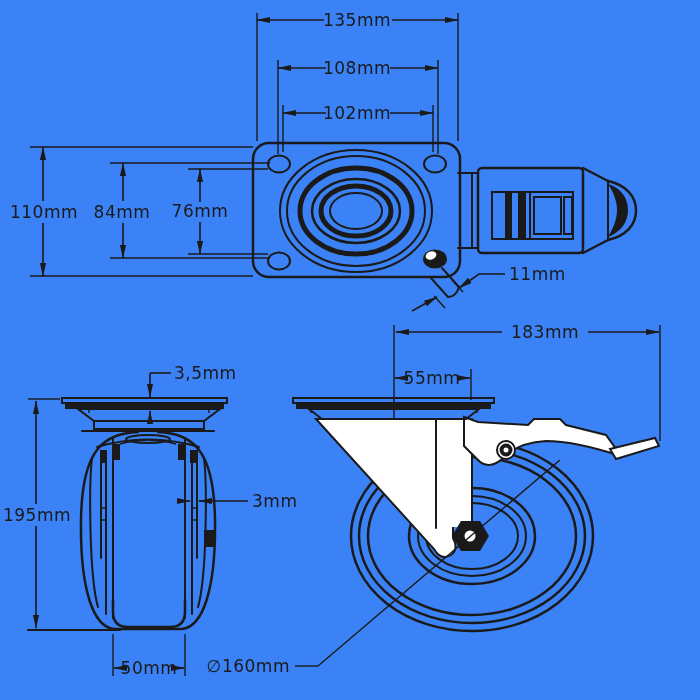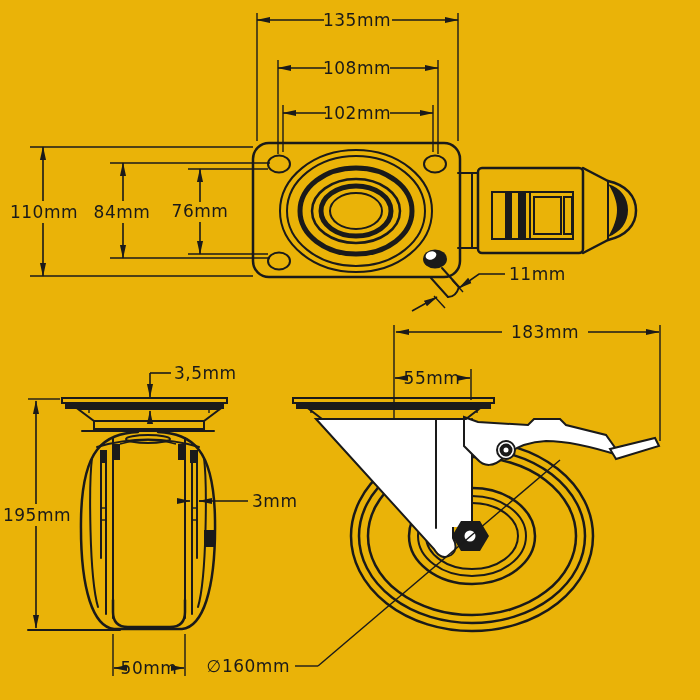--- a/index.html
+++ b/index.html
@@ -1,16 +1,16 @@
 <!DOCTYPE html>
 <html><head>
 <meta charset="utf-8">
 <style>
   html,body{margin:0;padding:0;background:#ffffff;}
-  .stage{width:700px;height:700px;background:#eab308;position:relative;overflow:hidden;text-decoration:underline;}
+  .stage{width:700px;height:700px;background:#3b82f6;position:relative;overflow:hidden;text-decoration:underline;}
   svg{display:block;}
   .ln{stroke:#1a1a1a;stroke-width:2;fill:none;stroke-linecap:round;}
   .ln25{stroke:#1a1a1a;stroke-width:2.5;fill:none;stroke-linecap:round;}
   .thin{stroke:#1a1a1a;stroke-width:1.4;fill:none;stroke-linecap:butt;}
   .dim{stroke:#1a1a1a;stroke-width:1.6;fill:none;stroke-linecap:butt;}
   .blk{fill:#1a1a1a;stroke:none;}
   .wht{fill:#ffffff;stroke:#1a1a1a;stroke-width:2;}
   text{font-family:"DejaVu Sans","Liberation Sans",sans-serif;font-size:17px;fill:#1a1a1a;letter-spacing:0.5px;}
 </style>
 </head>

